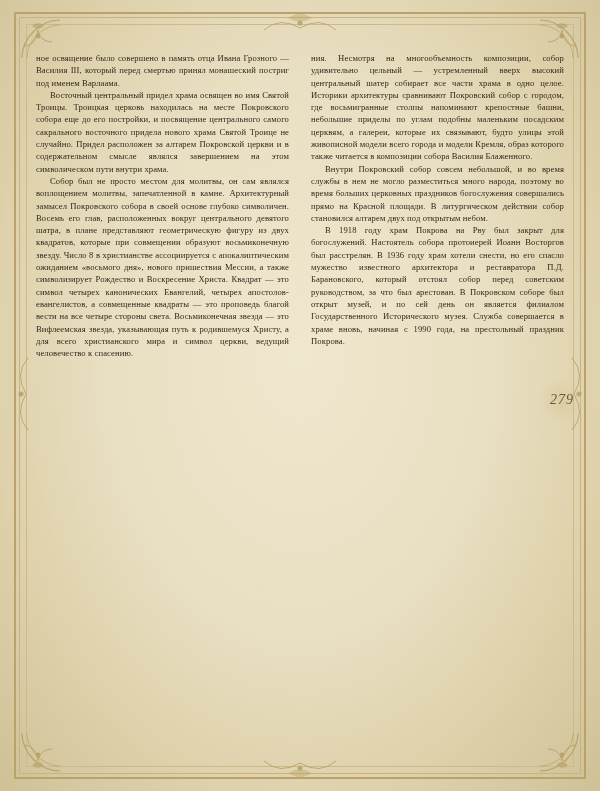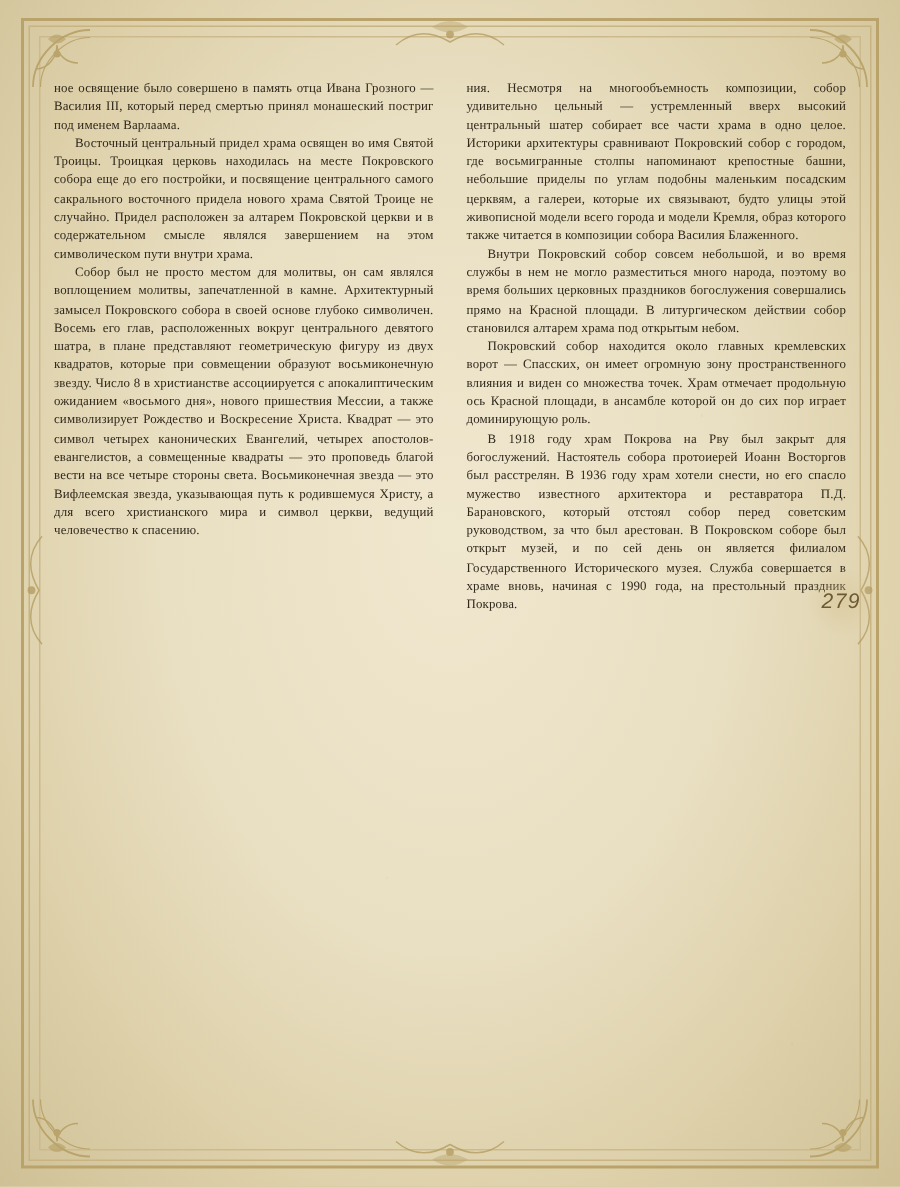--- a/index.html
+++ b/index.html
@@ -98,21 +98,21 @@
     text-align: justify;
     text-justify: inter-word;
   }
   .column p.noindent {
     text-indent: 0;
   }
   .page-number {
     position: absolute;
     right: 26px;
     top: 392px;
-    font-family: Liberation Sans, sans-serif;
+    font-family: Liberation Serif, serif;
     font-style: italic;
     font-size: 14px;
     color: #6b5a33;
     letter-spacing: 1px;
   }
   .page-number-disc {
     position: absolute;
     right: 16px;
     top: 378px;
     width: 46px;
@@ -210,22 +210,21 @@
   <div class="content">
 
     <div class="column">
       <p class="noindent">ное освящение было совершено в память отца Ивана Грозного — Василия III, который перед смертью принял монашеский постриг под именем Варлаама.</p>
       <p>Восточный центральный придел храма освящен во имя Святой Троицы. Троицкая церковь находилась на месте Покровского собора еще до его постройки, и посвящение центрального самого сакрального восточного придела нового храма Святой Троице не случайно. Придел расположен за алтарем Покровской церкви и в содержательном смысле являлся завершением на этом символическом пути внутри храма.</p>
       <p>Собор был не просто местом для молитвы, он сам являлся воплощением молитвы, запечатленной в камне. Архитектурный замысел Покровского собора в своей основе глубоко символичен. Восемь его глав, расположенных вокруг центрального девятого шатра, в плане представляют геометрическую фигуру из двух квадратов, которые при совмещении образуют восьмиконечную звезду. Число 8 в христианстве ассоциируется с апокалиптическим ожиданием «восьмого дня», нового пришествия Мессии, а также символизирует Рождество и Воскресение Христа. Квадрат — это символ четырех канонических Евангелий, четырех апостолов-евангелистов, а совмещенные квадраты — это проповедь благой вести на все четыре стороны света. Восьмиконечная звезда — это Вифлеемская звезда, указывающая путь к родившемуся Христу, а для всего христианского мира и символ церкви, ведущий человечество к спасению.</p>
     </div>
 
     <div class="column">
       <p class="noindent">ния. Несмотря на многообъемность композиции, собор удивительно цельный — устремленный вверх высокий центральный шатер собирает все части храма в одно целое. Историки архитектуры сравнивают Покровский собор с городом, где восьмигранные столпы напоминают крепостные башни, небольшие приделы по углам подобны маленьким посадским церквям, а галереи, которые их связывают, будто улицы этой живописной модели всего города и модели Кремля, образ которого также читается в композиции собора Василия Блаженного.</p>
-      <p>Внутри Покровский собор совсем небольшой, и во время службы в нем не могло разместиться много народа, поэтому во время больших церковных праздников богослужения совершались прямо на Красной площади. В литургическом действии собор становился алтарем храма под открытым небом.</p>
-      <p>Покровский собор находится около главных кремлевских ворот — Спасских, он имеет огромную зону пространственного влияния и виден со множества точек. Храм отмечает продольную ось Красной площади, в ансамбле которой он до сих пор играет доминирующую роль.</p>
+      <p>Внутри Покровский собор совсем небольшой, и во время службы в нем не могло разместиться много народа, поэтому во время больших церковных праздников богослужения совершались прямо на Красной площади. В литургическом действии собор становился алтарем двух под открытым небом.</p>
       <p>В 1918 году храм Покрова на Рву был закрыт для богослужений. Настоятель собора протоиерей Иоанн Восторгов был расстрелян. В 1936 году храм хотели снести, но его спасло мужество известного архитектора и реставратора П.Д. Барановского, который отстоял собор перед советским руководством, за что был арестован. В Покровском соборе был открыт музей, и по сей день он является филиалом Государственного Исторического музея. Служба совершается в храме вновь, начиная с 1990 года, на престольный праздник Покрова.</p>
     </div>
 
   </div>
 
   <div class="page-number-disc"></div>
   <div class="page-number">279</div>
 
 </div>
 

